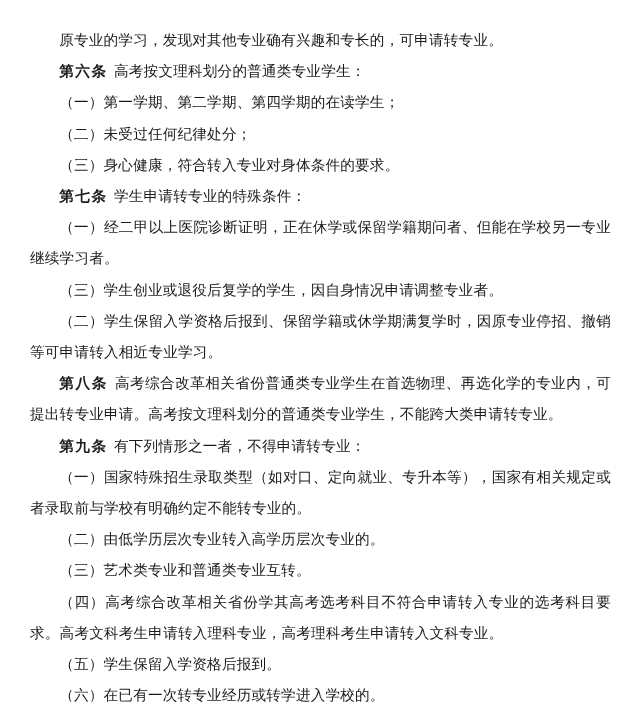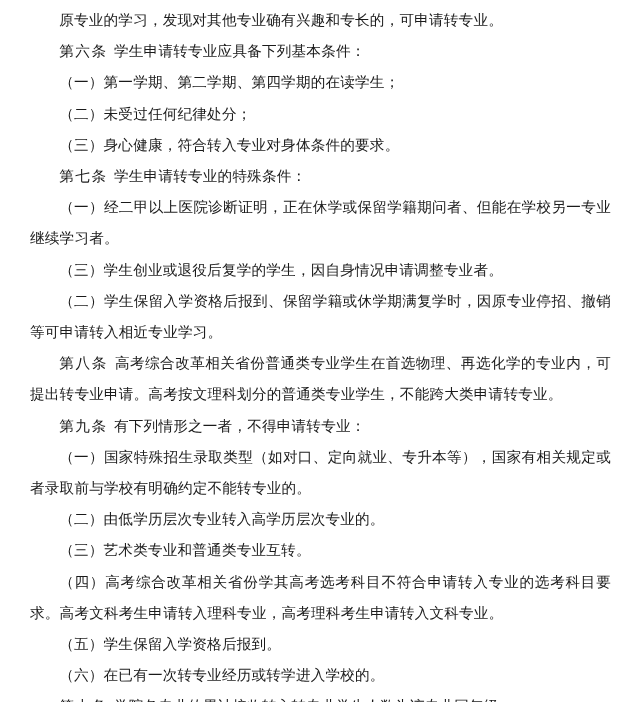--- a/index.html
+++ b/index.html
@@ -13,52 +13,53 @@
     font-family: "DejaVu Serif", "Liberation Serif", serif;
     color: #1a1a1a;
     overflow: hidden;
   }
   .page {
     position: relative;
     width: 637px;
     height: 592px;
     box-sizing: border-box;
     padding: 4px 26px 0 30px;
+    margin-top: 20px;
   }
   .para {
     font-size: 14.6px;
     line-height: 31.2px;
     text-align: justify;
     text-justify: inter-ideograph;
     margin: 0;
     letter-spacing: 0.2px;
   }
   .indent {
     text-indent: 2em;
   }
   .article {
     text-indent: 2em;
   }
   .article .label {
-    font-weight: normal;
+    font-weight: bold;
     letter-spacing: 1.5px;
   }
   .article .label-sp {
     display: inline-block;
     width: 0.45em;
   }
 </style>
 </head>
 <body>
 
 <div class="page">
 
   <p class="para indent">原专业的学习，发现对其他专业确有兴趣和专长的，可申请转专业。</p>
 
-  <p class="para article"><span class="label">第六条</span><span class="label-sp"></span><span>学生申请转专业应具备下列基本条件：</span></p>
+  <p class="para article"><span class="label">第六条</span><span class="label-sp"></span><span>高考按文理科划分的普通类专业学生：</span></p>
 
   <p class="para indent">（一）第一学期、第二学期、第四学期的在读学生；</p>
   <p class="para indent">（二）未受过任何纪律处分；</p>
   <p class="para indent">（三）身心健康，符合转入专业对身体条件的要求。</p>
 
   <p class="para article"><span class="label">第七条</span><span class="label-sp"></span><span>学生申请转专业的特殊条件：</span></p>
 
   <p class="para indent">（一）经二甲以上医院诊断证明，正在休学或保留学籍期问者、但能在学校另一专业继续学习者。</p>
   <p class="para indent">（三）学生创业或退役后复学的学生，因自身情况申请调整专业者。</p>
   <p class="para indent">（二）学生保留入学资格后报到、保留学籍或休学期满复学时，因原专业停招、撤销等可申请转入相近专业学习。</p>

